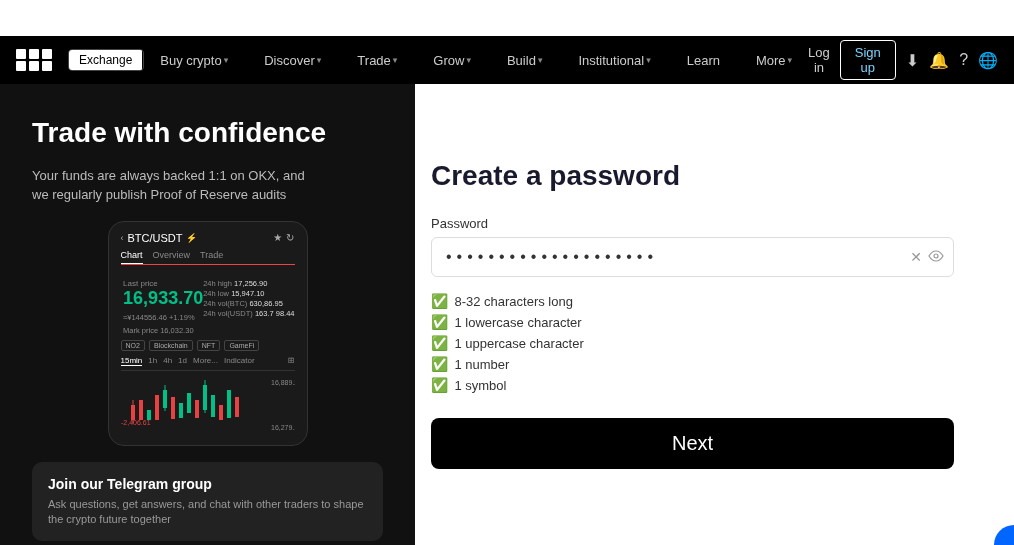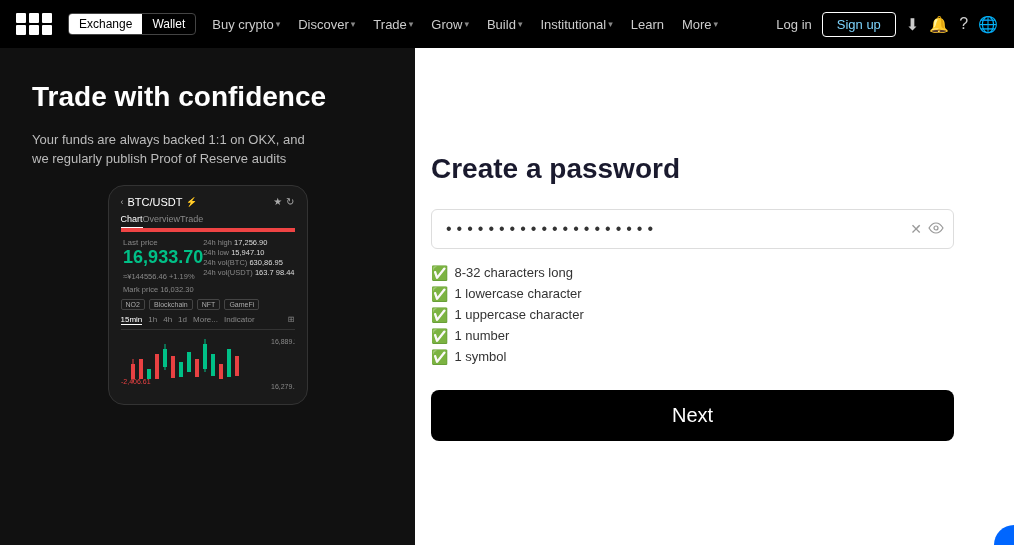--- a/index.html
+++ b/index.html
@@ -2,31 +2,31 @@
 <html><head>
   <meta charset="utf-8">
   <style>
     * { margin: 0; padding: 0; box-sizing: border-box; }
     body { font-family: -apple-system, BlinkMacSystemFont, 'Segoe UI', sans-serif; width: 1014px; height: 545px; overflow: hidden; display: flex; flex-direction: column; }
 
     
     .navbar {
       display: flex; align-items: center; height: 48px;
       background: #000; color: #fff; padding: 0 16px; gap: 8px;
-      flex-shrink: 0; z-index: 10;
+      flex-shrink: 0; z-index: 10; margin-top: 36px;
     }
     .logo-area { display: flex; align-items: center; gap: 8px; margin-right: 8px; }
     .logo-icon { width: 36px; height: 22px; }
     .exchange-wallet-toggle { display: flex; border: 1px solid #444; border-radius: 4px; overflow: hidden; }
     .toggle-btn {
       padding: 3px 10px; font-size: 12px; cursor: pointer; border: none; background: transparent; color: #fff;
       data-interactable: true;
     }
     .toggle-btn.active { background: #fff; color: #000; }
-    .nav-links { display: flex; align-items: center; gap: 2px; flex: 1; }
+    .nav-links { display: flex; align-items: center; gap: 20px; flex: 1; }
     .nav-item {
       display: flex; align-items: center; gap: 2px; padding: 0 8px; font-size: 13px; color: #ccc;
       cursor: pointer; white-space: nowrap; height: 48px;
     }
     .nav-chevron { font-size: 9px; color: #888; }
     .nav-right { display: flex; align-items: center; gap: 10px; margin-left: auto; }
     .login-btn { font-size: 13px; color: #ccc; cursor: pointer; background: none; border: none; }
     .signup-btn {
       font-size: 13px; color: #7dd3fc; cursor: pointer;
       border: 1px solid #fff; border-radius: 4px; padding: 4px 14px; background: none; text-align: center;
@@ -45,21 +45,21 @@
     .hero-sub { font-size: 13px; color: #bbb; line-height: 1.5; max-width: 280px; }
 
     
     .phone-mockup {
       width: 200px; background: #1a1a1a; border-radius: 16px; border: 1px solid #333;
       padding: 10px 12px; font-size: 10px; margin: 0 auto; position: relative;
     }
     .phone-top-bar { display: flex; align-items: center; justify-content: space-between; margin-bottom: 6px; }
     .phone-pair { font-size: 11px; font-weight: 400; color: #fff; }
     .phone-icons { display: flex; gap: 4px; color: #aaa; font-size: 10px; }
-    .phone-tabs { display: flex; border-bottom: 4px solid #ef4444; margin-bottom: 6px; }
+    .phone-tabs { display: flex; gap: 10px; border-bottom: 1px solid #ef4444; margin-bottom: 14px; }
     .phone-tab { font-size: 9px; color: #888; padding-bottom: 3px; }
     .phone-tab.active { color: #fff; border-bottom: 1px solid #fff; }
     .phone-price-row { display: flex; align-items: flex-start; justify-content: flex-end; }
     .phone-label { font-size: 8px; color: #888; }
     .phone-price { font-size: 18px; font-weight: 700; color: #00c087; }
     .phone-stats { font-size: 7.5px; color: #aaa; }
     .phone-stats div { margin-bottom: 1px; }
     .phone-meta { font-size: 7.5px; color: #888; margin-top: 4px; }
     .phone-tags { display: flex; gap: 4px; margin: 5px 0; flex-wrap: wrap; }
     .phone-tag { font-size: 7px; border: 1px solid #444; border-radius: 2px; padding: 1px 4px; color: #aaa; }
@@ -249,26 +249,31 @@
             <rect x="114" y="22" width="4" height="20" fill="#e84142"></rect>
 
             <line x1="12" y1="25" x2="12" y2="48" stroke="#e84142" stroke-width="1"></line>
             <line x1="44" y1="10" x2="44" y2="36" stroke="#00c087" stroke-width="1"></line>
             <line x1="84" y1="5" x2="84" y2="38" stroke="#00c087" stroke-width="1"></line>
           </svg>
         </div>
       </div>
     </div>
 
+    <div class="telegram-box" data-interactable="false">
+      <div class="telegram-title" data-interactable="false">Join our Telegram group</div>
+      <div class="telegram-sub" data-interactable="false">Ask questions, get answers, and chat with other traders to shape the crypto future together</div>
+    </div>
   </div>
 
   <div class="right-panel" data-interactable="false" style="position:relative;padding-left:16px;">
     <h2 class="form-title" data-interactable="false">Create a password</h2>
 
     <div class="form-group" data-interactable="false">
+      <label class="form-label" data-interactable="false">Password</label>
       <div class="password-input-wrap" data-interactable="false">
         <input type="password" class="password-input" data-interactable="true" value="AAAABBBBCCCCDDDDEEEE" style="letter-spacing: 5px;">
         <div class="input-icons" data-interactable="false">
           <button class="input-icon-btn" data-interactable="true">✕</button>
           <button class="input-icon-btn" data-interactable="true">
             <svg width="16" height="12" viewBox="0 0 16 12" fill="none" xmlns="http://www.w3.org/2000/svg">
               <path d="M8 1C4 1 1 6 1 6s3 5 7 5 7-5 7-5-3-5-7-5z" stroke="#999" stroke-width="1.2" fill="none"></path>
               <circle cx="8" cy="6" r="2" stroke="#999" stroke-width="1.2" fill="none"></circle>
             </svg>
           </button>

